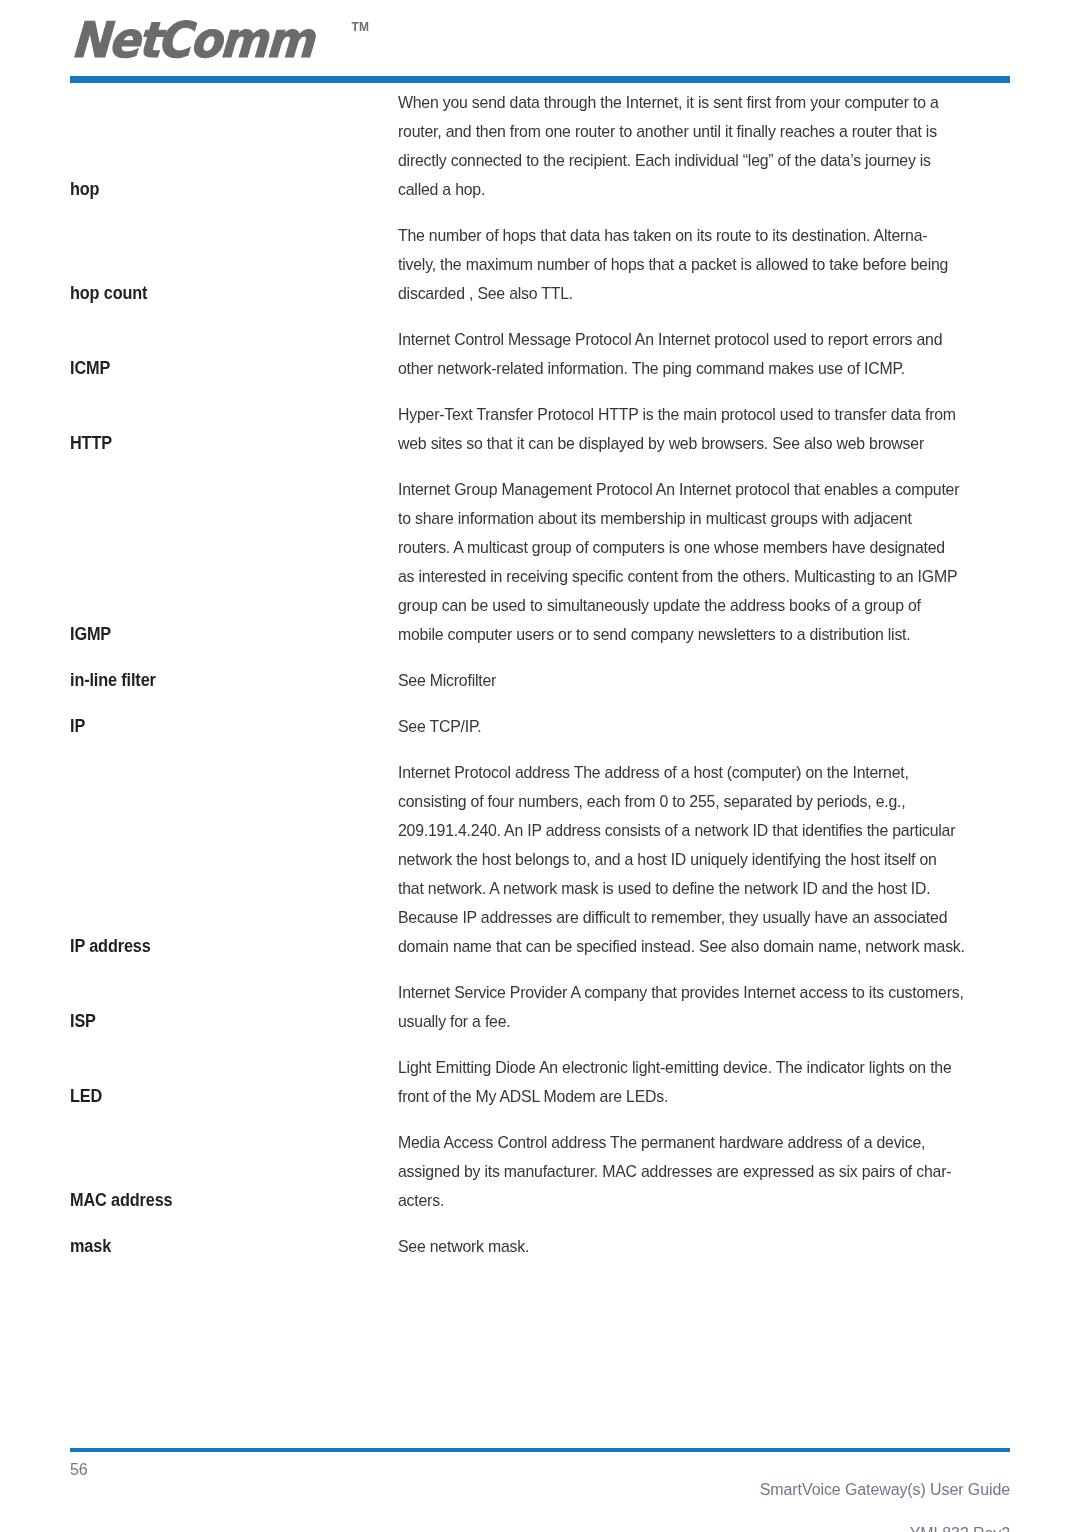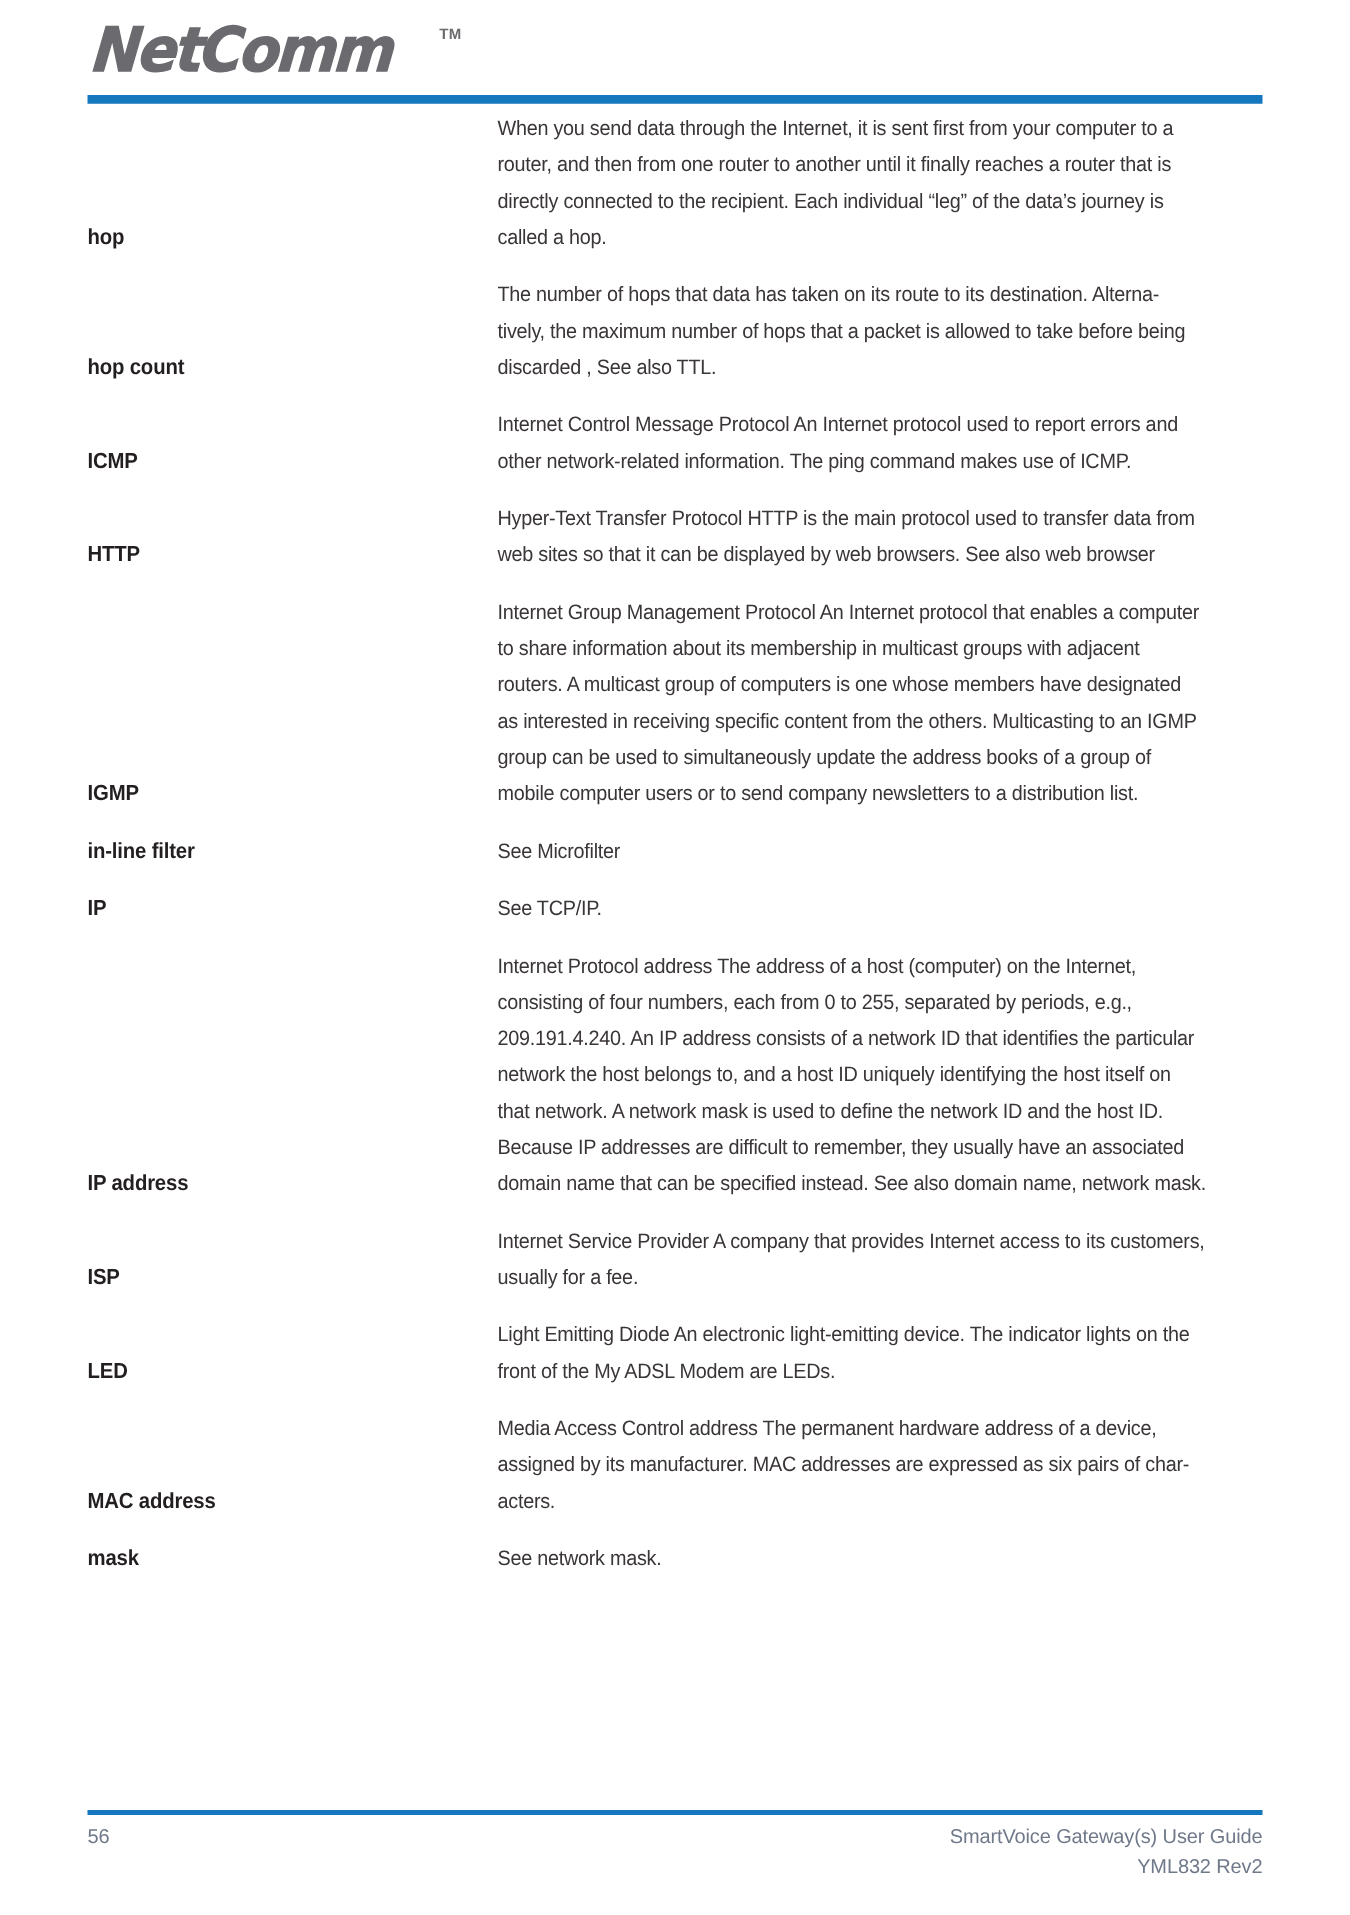--- a/index.html
+++ b/index.html
@@ -129,20 +129,21 @@
   }
   .footer-page {
     flex: 0 0 auto;
   }
   .footer-doc {
     flex: 0 0 auto;
     text-align: right;
   }
   .footer-doc div {
     display: block;
+    margin-top: 20px;
   }
 </style>
 </head>
 <body>
 
 <div class="page">
 
   <div class="header">
     <div class="logo">
       <span class="logo-word">NetComm</span>

